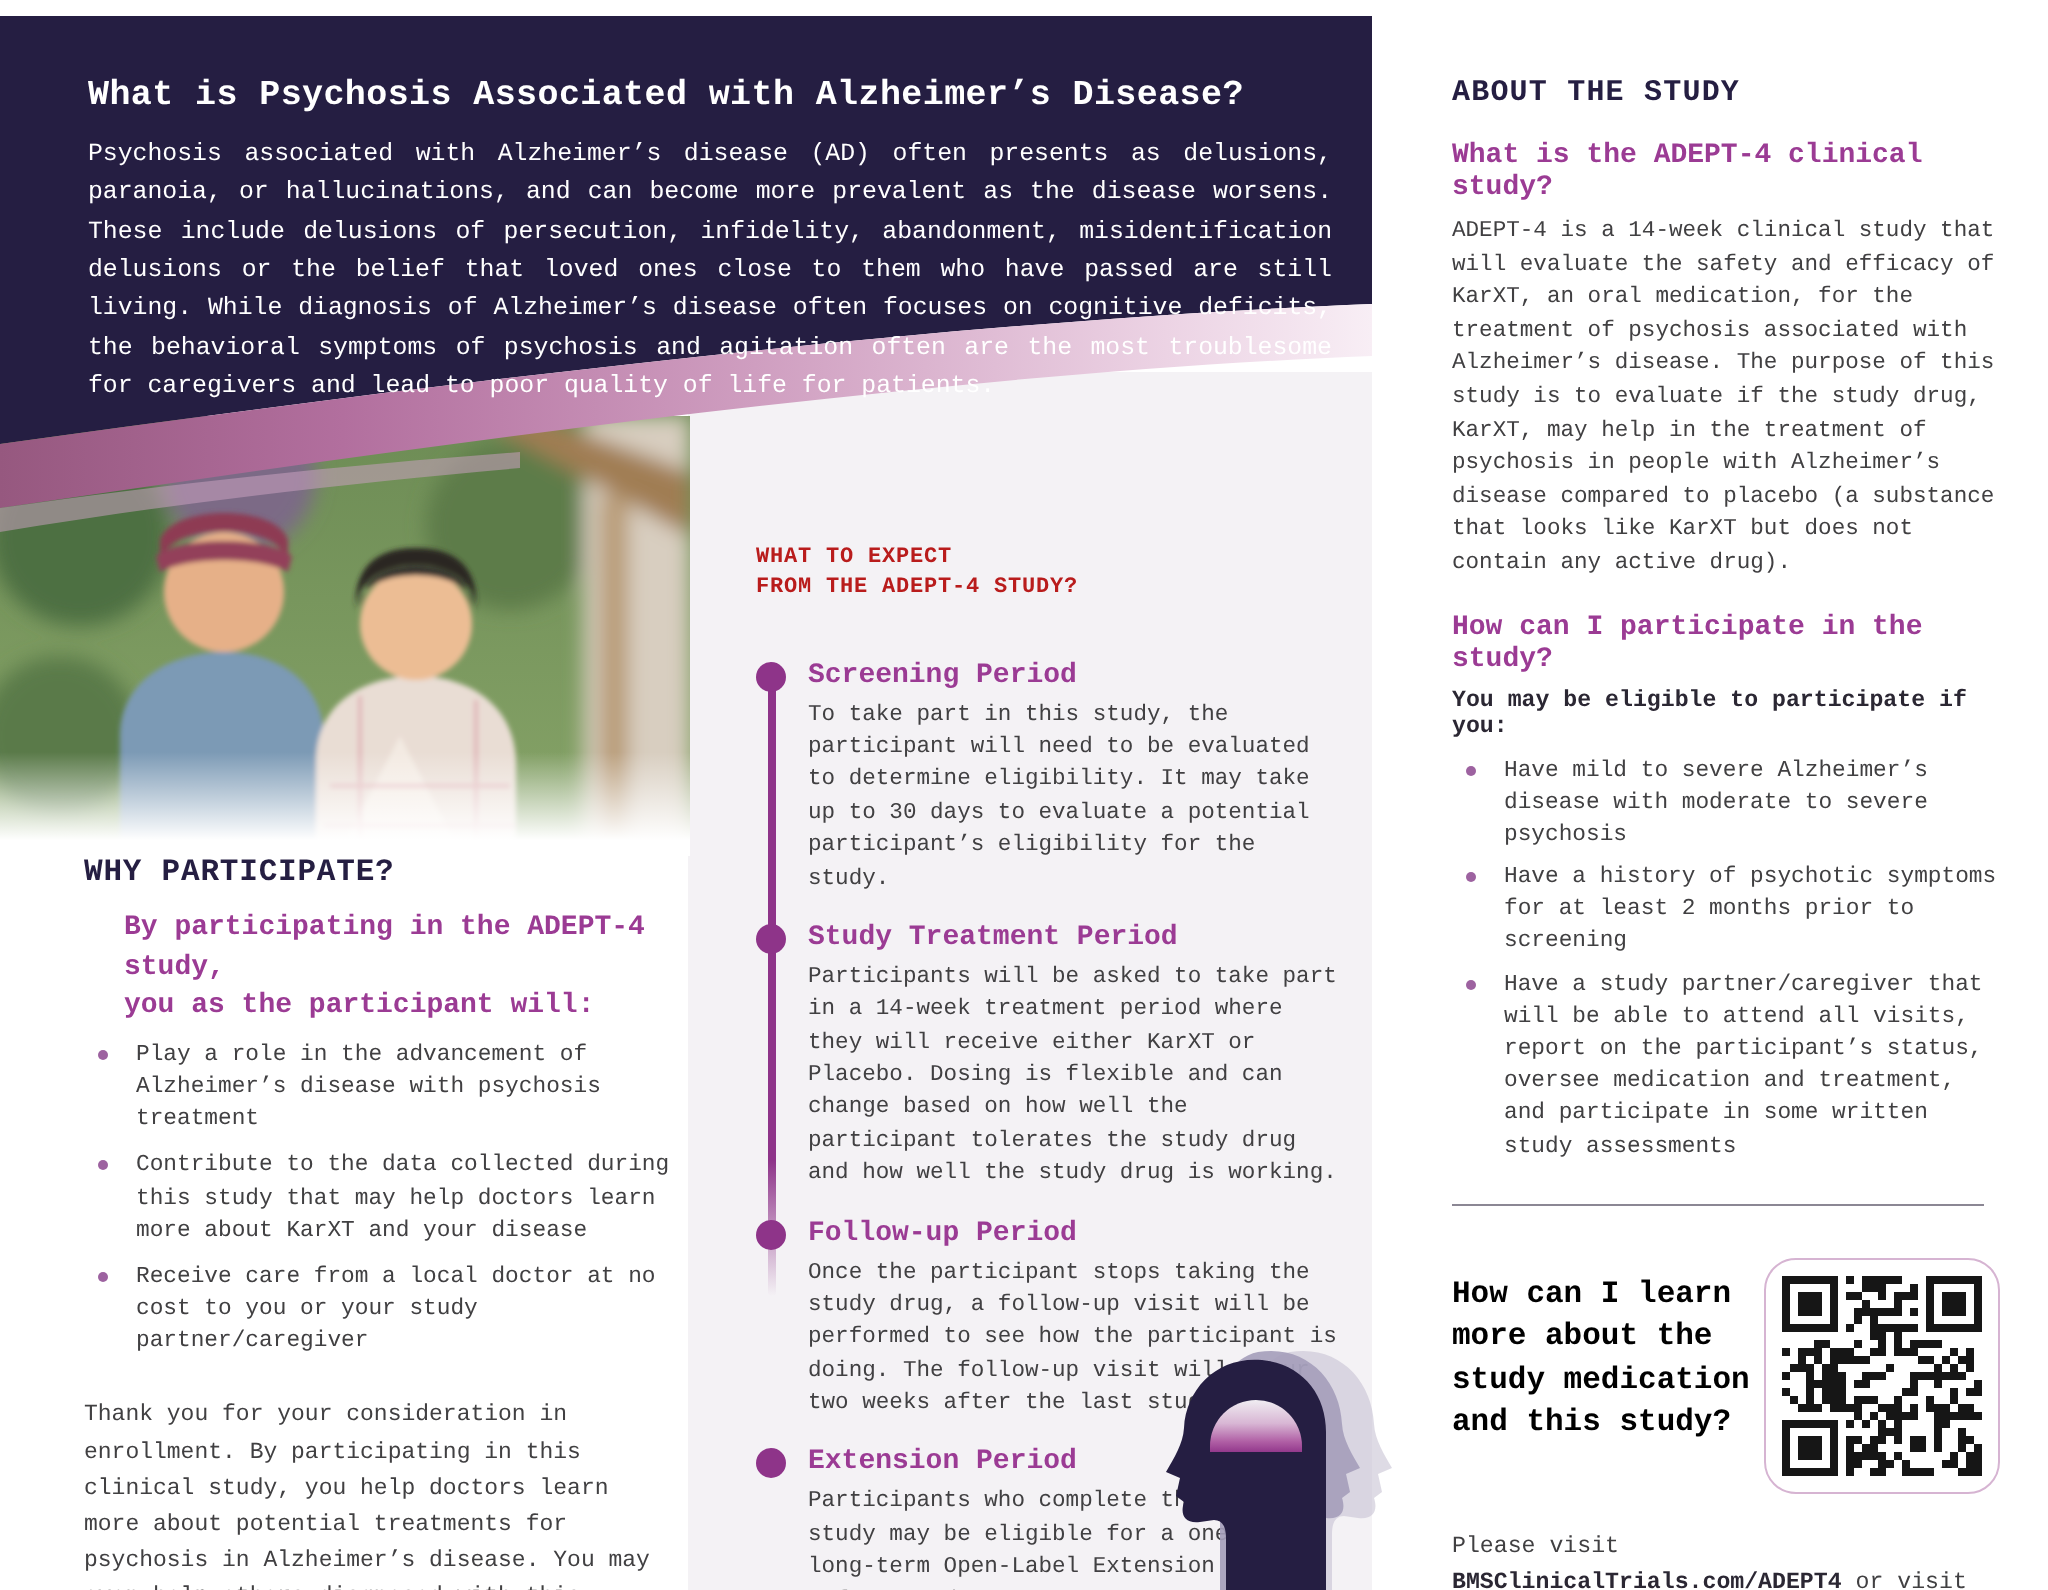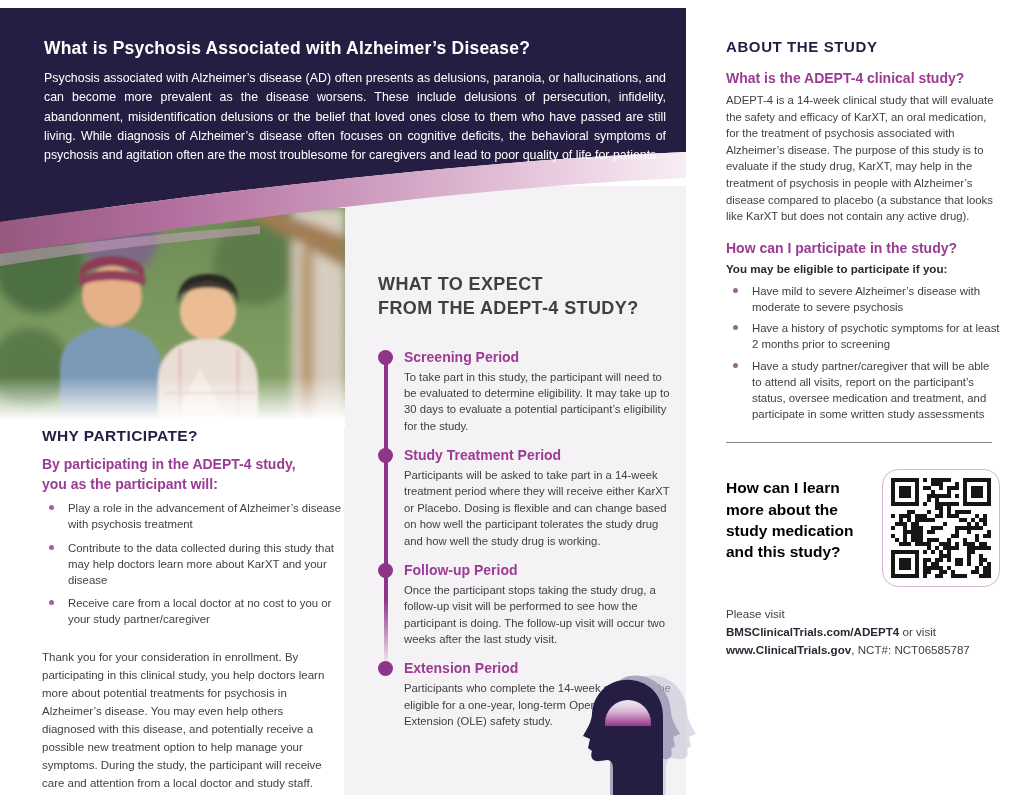--- a/index.html
+++ b/index.html
@@ -1,17 +1,17 @@
 <!DOCTYPE html>
 <html><head>
 <meta charset="utf-8">
 <style>
   html,body{margin:0;padding:0;background:#ffffff;}
   .page{position:relative;width:1024px;height:795px;background:#ffffff;overflow:hidden;
-        font-family:Liberation Sans, sans-serif;color:#414042;}
+        font-family:Liberation Mono, monospace;color:#414042;}
 
   
   .mid-bg{position:absolute;left:344px;top:186px;width:342px;height:609px;background:#f4f2f5;}
   .right-panel-bg{position:absolute;left:687px;top:0;width:337px;height:795px;background:#ffffff;}
 
   
   .hero-art{position:absolute;left:0;top:0;width:686px;height:270px;z-index:3;pointer-events:none;}
   .hero-text{position:absolute;left:44px;top:38px;width:622px;z-index:4;color:#ffffff;}
   .hero-text h1{margin:0 0 10px 0;font-size:17.5px;font-weight:bold;letter-spacing:.2px;}
   .hero-text p{margin:0;font-size:12.4px;line-height:1.56;text-align:justify;font-weight:500;}
@@ -19,29 +19,29 @@
   
   .photo{position:absolute;left:0;top:208px;width:345px;height:218px;z-index:2;}
   .photo svg{display:block;}
   .photo-fade{position:absolute;left:0;bottom:-2px;width:100%;height:52px;
               background:linear-gradient(to bottom,rgba(255,255,255,0),#ffffff 85%);}
 
   
   .left-col{position:absolute;left:42px;top:427px;width:300px;z-index:4;}
   .h-navy{color:#251e42;font-weight:bold;font-size:15.5px;letter-spacing:.4px;margin:0;}
   .h-purple{color:#9b3b94;font-weight:bold;font-size:14px;line-height:1.4;margin:10px 0 6px 0;}
-  .h-purple .line{display:block;}
+  .h-purple .line{display:block;margin-left:20px;}
   ul.dots{list-style:none;margin:4px 0 0 0;padding:0;}
   ul.dots li{position:relative;padding-left:26px;margin-bottom:7px;font-size:11.4px;line-height:1.42;}
   ul.dots .dot{position:absolute;left:7px;top:5px;width:5px;height:5px;border-radius:50%;background:#9d62a0;}
   .left-col .closing{margin-top:20px;font-size:11.5px;line-height:1.57;width:290px;}
 
   
   .mid-col{position:absolute;left:378px;top:272px;width:296px;z-index:4;}
-  .mid-col h2{color:#404040;font-weight:bold;font-size:18px;letter-spacing:.4px;line-height:1.35;margin:0;}
+  .mid-col h2{color:#b91c1c;font-weight:bold;font-size:11px;letter-spacing:.4px;line-height:1.35;margin:0;}
   .mid-col h2 .line{display:block;}
   .timeline{position:relative;margin-top:28px;padding-left:0;}
   .tl-line{position:absolute;left:6px;top:10px;width:3.5px;height:308px;border-radius:3px;
            background:linear-gradient(to bottom,#8e3489 78%,rgba(142,52,137,0));}
   .tl-item{position:relative;padding-left:26px;margin-bottom:13px;}
   .tl-dot{position:absolute;left:0;top:1px;width:15px;height:15px;border-radius:50%;background:#8e3489;}
   .tl-title{color:#9b3b94;font-weight:bold;font-size:14px;margin:0 0 4px 0;}
   .tl-body{margin:0;font-size:11.3px;line-height:1.45;width:268px;}
 
   

